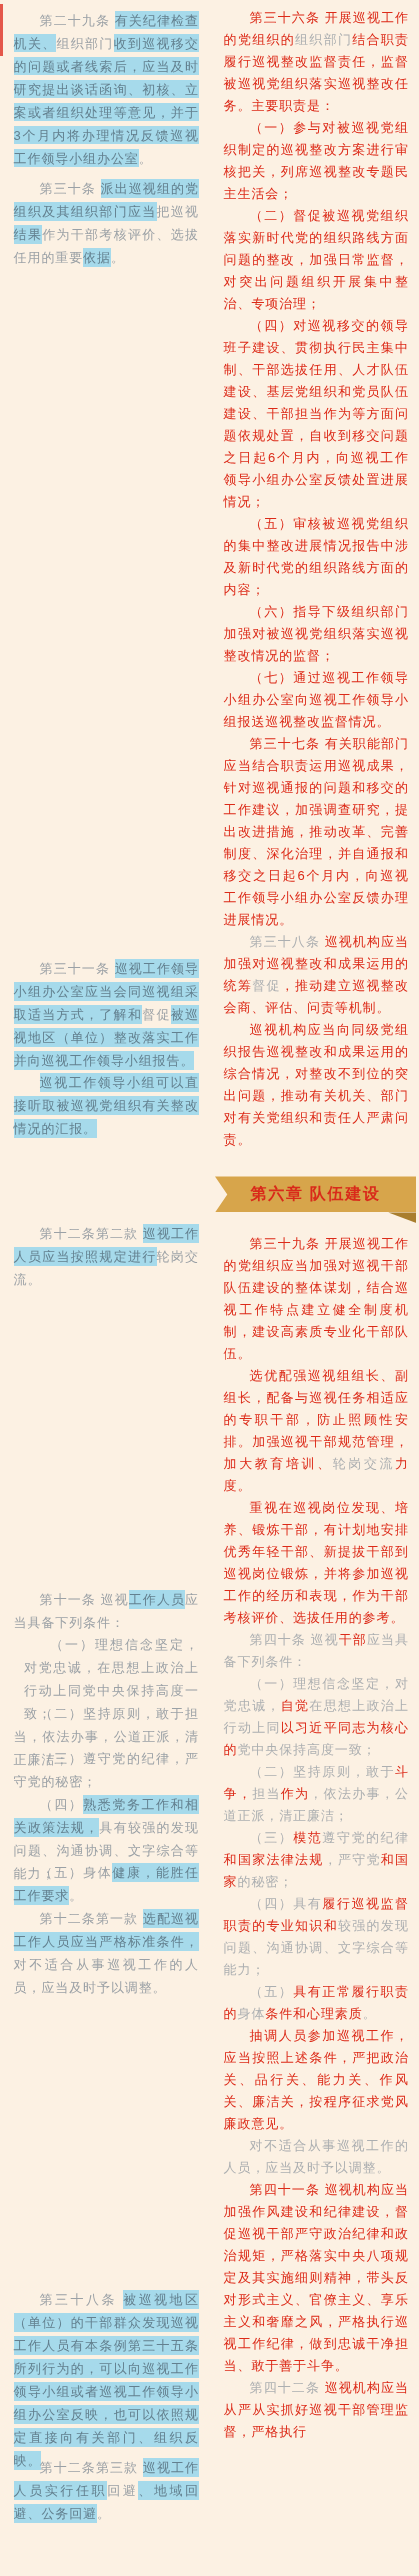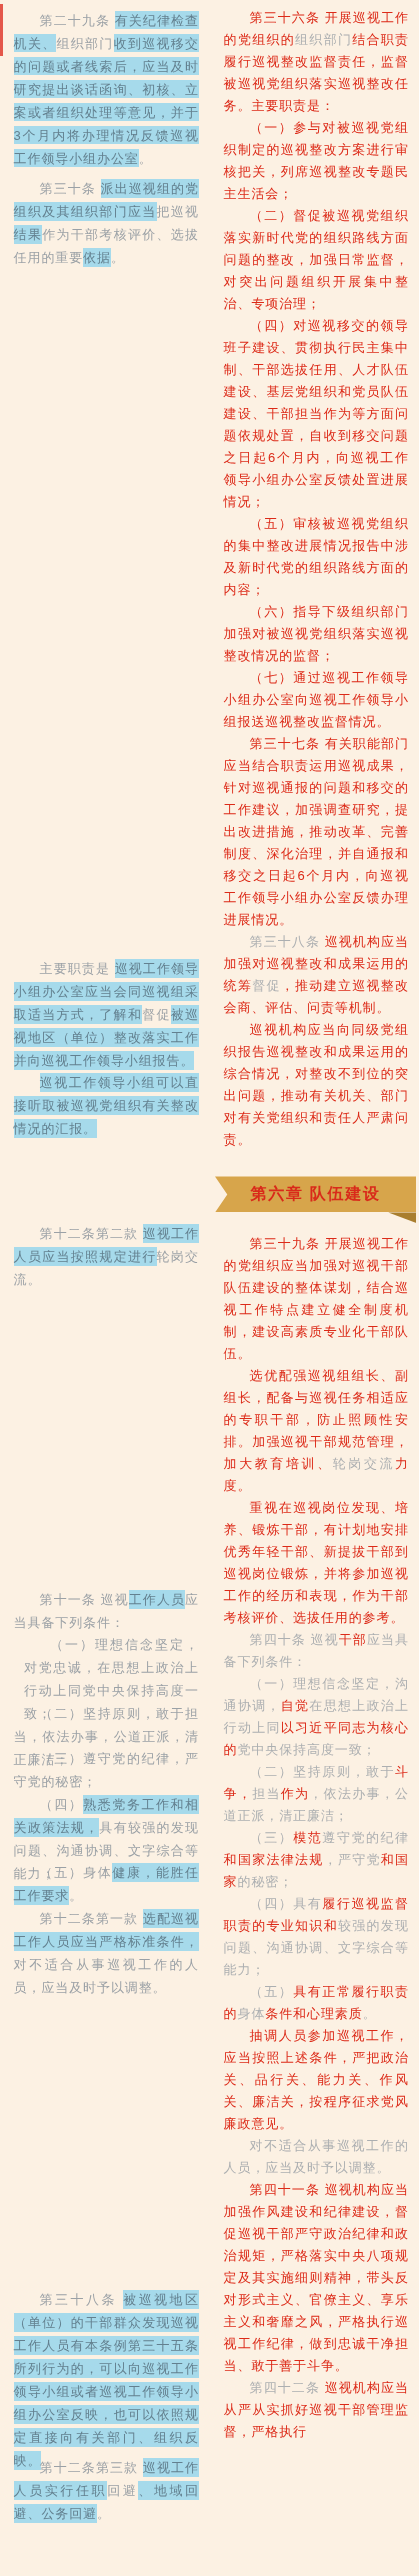--- a/index.html
+++ b/index.html
@@ -49,21 +49,21 @@
   }
 </style>
 </head>
 <body>
 
 <div id="page">
   <div class="edge-accent"></div>
   <div class="col" id="left-col">
       <p class="para" style="top: 8.6px;"><span class="run-g">第二十九条 </span><span class="run-h">有关纪律检查机关、</span><span class="run-g">组织部门</span><span class="run-h">收到巡视移交的问题或者线索后，应当及时研究提出谈话函询、初核、立案或者组织处理等意见，并于3个月内将办理情况反馈巡视工作领导小组办公室</span><span class="run-g">。</span></p>
       <p class="para" style="top: 177px;"><span class="run-g">第三十条 </span><span class="run-h">派出巡视组的党组织及其组织部门应当</span><span class="run-g">把巡视</span><span class="run-h">结果</span><span class="run-g">作为干部考核评价、选拔任用的重要</span><span class="run-h">依据</span><span class="run-g">。</span></p>
-      <p class="para" style="top: 957px;"><span class="run-g">主要职责是 </span><span class="run-h">巡视工作领导小组办公室应当会同巡视组采取适当方式，了解和</span><span class="run-g">督促</span><span class="run-h">被巡视地区（单位）整改落实工作并向巡视工作领导小组报告。</span></p>
+      <p class="para" style="top: 957px;"><span class="run-g">第三十一条 </span><span class="run-h">巡视工作领导小组办公室应当会同巡视组采取适当方式，了解和</span><span class="run-g">督促</span><span class="run-h">被巡视地区（单位）整改落实工作并向巡视工作领导小组报告。</span></p>
       <p class="para" style="top: 1071px;"><span class="run-h">巡视工作领导小组可以直接听取被巡视党组织有关整改情况的汇报。</span></p>
       <p class="para" style="top: 1222px;"><span class="run-g">第十二条第二款 </span><span class="run-h">巡视工作人员应当按照规定进行</span><span class="run-g">轮岗交流。</span></p>
       <p class="para" style="top: 1588px;"><span class="run-g">第十一条 巡视</span><span class="run-h">工作人员</span><span class="run-g">应当具备下列条件：</span></p>
       <p class="para" style="top: 1633px; padding-left: 24px;"><span class="run-g">（一）理想信念坚定，对党忠诚，在思想上政治上行动上同党中央保持高度一致；</span></p>
       <p class="para" style="top: 1702px;"><span class="run-g">（二）坚持原则，敢于担当，依法办事，公道正派，清正廉洁；</span></p>
       <p class="para" style="top: 1793px;"><span class="run-g">（四）</span><span class="run-h">熟悉党务工作和相关政策法规，</span><span class="run-g">具有较强的发现问题、沟通协调、文字综合等能力；</span></p>
       <p class="para" style="top: 1747px;"><span class="run-g">（三）遵守党的纪律，严守党的秘密；</span></p>
       <p class="para" style="top: 1861px;"><span class="run-g">（五）身体</span><span class="run-h">健康，能胜任工作要求</span><span class="run-g">。</span></p>
       <p class="para" style="top: 1907px;"><span class="run-g">第十二条第一款 </span><span class="run-h">选配巡视工作人员应当严格标准条件，</span><span class="run-g">对不适合从事巡视工作的人员，应当及时予以调整。</span></p>
       <p class="para" style="top: 2288px;"><span class="run-g">第三十八条 </span><span class="run-h">被巡视地区（单位）的干部群众发现巡视工作人员有本条例第三十五条所列行为的，可以向巡视工作领导小组或者巡视工作领导小组办公室反映，也可以依照规定直接向有关部门、组织反映。</span></p>
@@ -84,21 +84,21 @@
         <div class="banner-wrap">
           <div class="banner">
             <span class="banner-label">第六章 队伍建设</span>
           </div>
           <div class="banner-fold"></div>
         </div>
         <p class="para"><span class="run-r">第三十九条  开展巡视工作的党组织应当加强对巡视干部队伍建设的整体谋划，结合巡视工作特点建立健全制度机制，建设高素质专业化干部队伍。</span></p>
         <p class="para"><span class="run-r">选优配强巡视组组长、副组长，配备与巡视任务相适应的专职干部，防止照顾性安排。加强巡视干部规范管理，加大教育培训、</span><span class="run-a">轮岗交流</span><span class="run-r">力度。</span></p>
         <p class="para"><span class="run-r">重视在巡视岗位发现、培养、锻炼干部，有计划地安排优秀年轻干部、新提拔干部到巡视岗位锻炼，并将参加巡视工作的经历和表现，作为干部考核评价、选拔任用的参考。</span></p>
         <p class="para"><span class="run-a">第四十条  巡视</span><span class="run-r">干部</span><span class="run-a">应当具备下列条件：</span></p>
-        <p class="para"><span class="run-a">（一）理想信念坚定，沟通协调，</span><span class="run-r">自觉</span><span class="run-a">在思想上政治上行动上同</span><span class="run-r">以习近平同志为核心的</span><span class="run-a">党中央保持高度一致；</span></p>
+        <p class="para"><span class="run-a">（一）理想信念坚定，对党忠诚，</span><span class="run-r">自觉</span><span class="run-a">在思想上政治上行动上同</span><span class="run-r">以习近平同志为核心的</span><span class="run-a">党中央保持高度一致；</span></p>
         <p class="para"><span class="run-a">（二）坚持原则，敢于</span><span class="run-r">斗争，</span><span class="run-a">担当</span><span class="run-r">作为</span><span class="run-a">，依法办事，公道正派，清正廉洁；</span></p>
         <p class="para"><span class="run-a">（三）</span><span class="run-r">模范</span><span class="run-a">遵守党的纪律</span><span class="run-r">和国家法律法规</span><span class="run-a">，严守党</span><span class="run-r">和国家</span><span class="run-a">的秘密；</span></p>
         <p class="para"><span class="run-a">（四）具有</span><span class="run-r">履行巡视监督职责的专业知识和</span><span class="run-a">较强的发现问题、沟通协调、文字综合等能力；</span></p>
         <p class="para"><span class="run-a">（五）</span><span class="run-r">具有正常履行职责的</span><span class="run-a">身体</span><span class="run-r">条件和心理素质</span><span class="run-a">。</span></p>
         <p class="para"><span class="run-r">抽调人员参加巡视工作，应当按照上述条件，严把政治关、品行关、能力关、作风关、廉洁关，按程序征求党风廉政意见。</span></p>
         <p class="para"><span class="run-a">对不适合从事巡视工作的人员，应当及时予以调整。</span></p>
         <p class="para"><span class="run-r">第四十一条 巡视机构应当加强作风建设和纪律建设，督促巡视干部严守政治纪律和政治规矩，严格落实中央八项规定及其实施细则精神，带头反对形式主义、官僚主义、享乐主义和奢靡之风，严格执行巡视工作纪律，做到忠诚干净担当、敢于善于斗争。</span></p>
         <p class="para"><span class="run-a">第四十二条 </span><span class="run-r">巡视机构应当从严从实抓好巡视干部管理监督，严格执行</span></p>
       </div>
   </div>

